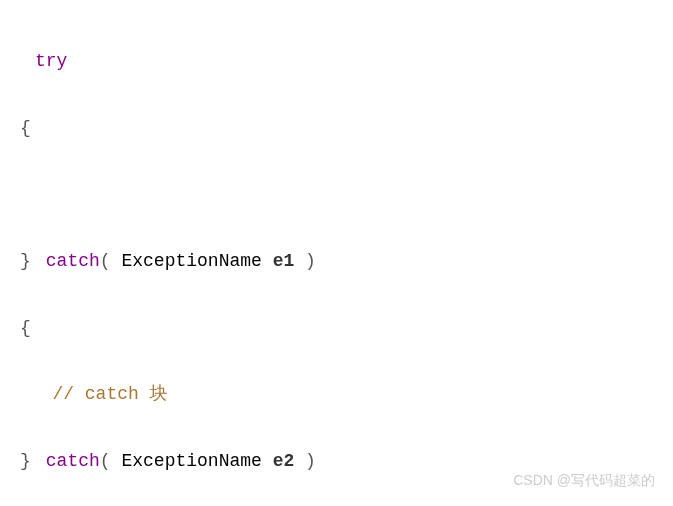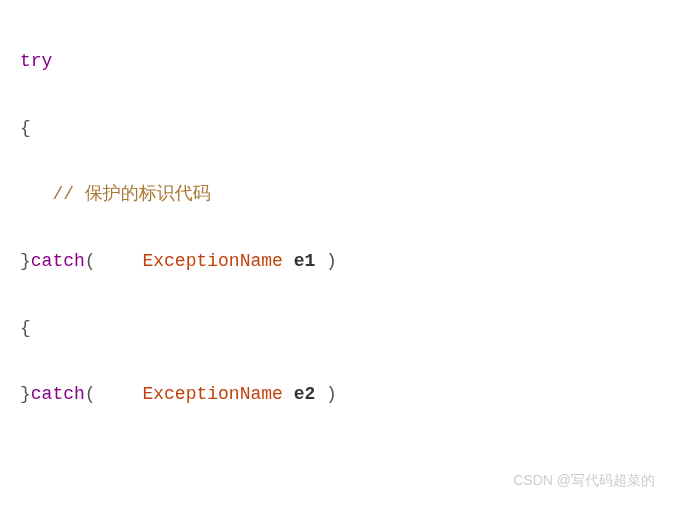--- a/index.html
+++ b/index.html
@@ -16,27 +16,27 @@
       line-height: 1.85;
       padding: 12px 20px;
       position: relative;
       color: #333;
     }
     .code-block {
       white-space: pre;
     }
     .kw {
       color: #880088;
+      margin-left: 15px;
     }
     .punct {
       color: #555555;
     }
     .type {
-      color: #c2410c;
-      margin-left: 36px;
+      color: #000000;
     }
     .var {
       color: #333333;
       font-weight: bold;
     }
     .comment {
       color: #aa7733;
     }
     .watermark {
       position: absolute;
@@ -50,23 +50,24 @@
     .line {
       display: block;
     }
   </style>
 </head>
 <body>
 
 <div class="code-block">
 <span class="line"><span class="kw">try</span></span>
 <span class="line"><span class="punct">{</span></span>
-<span class="line"><span>   </span><span class="comment">// 保护的标识代码</span></span>
+<span class="line"><span>   </span></span>
 <span class="line"><span class="punct">}</span><span class="kw">catch</span><span class="punct">( </span><span class="type">ExceptionName</span><span class="var"> e1</span><span class="punct"> )</span></span>
 <span class="line"><span class="punct">{</span></span>
+<span class="line"><span>   </span><span class="comment">// catch 块</span></span>
 <span class="line"><span class="punct">}</span><span class="kw">catch</span><span class="punct">( </span><span class="type">ExceptionName</span><span class="var"> e2</span><span class="punct"> )</span></span>
 
 
 
 
 
 
 </div>
 
 <div class="watermark">CSDN @写代码超菜的</div>

